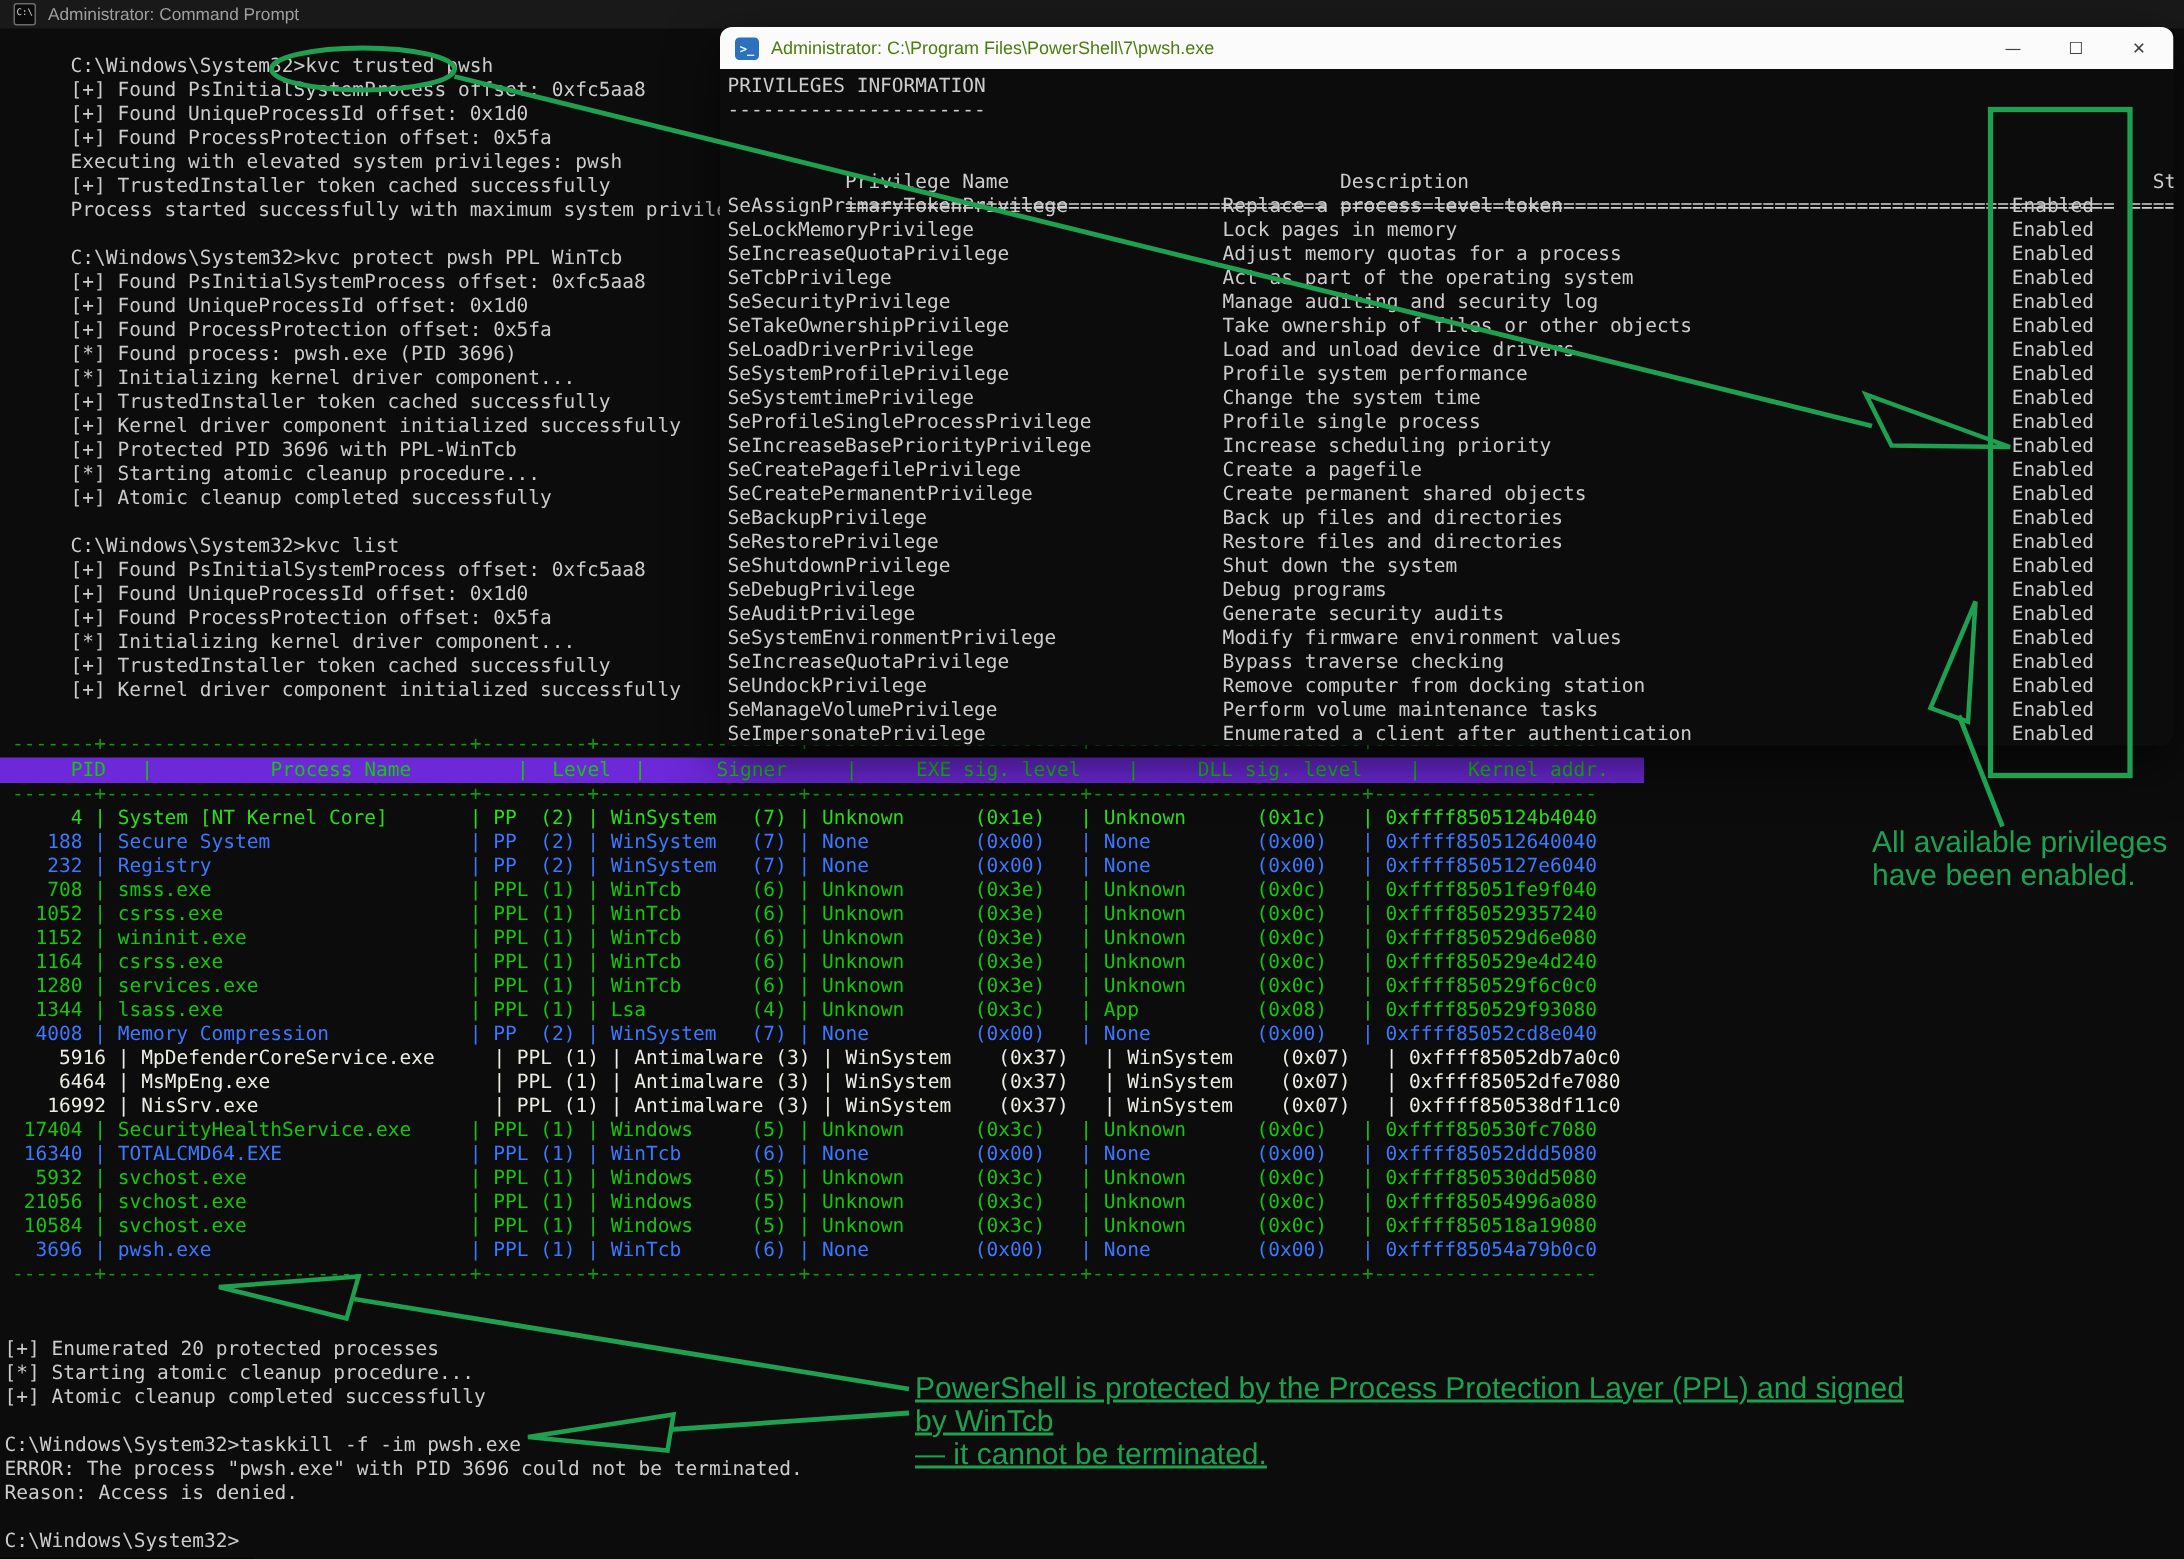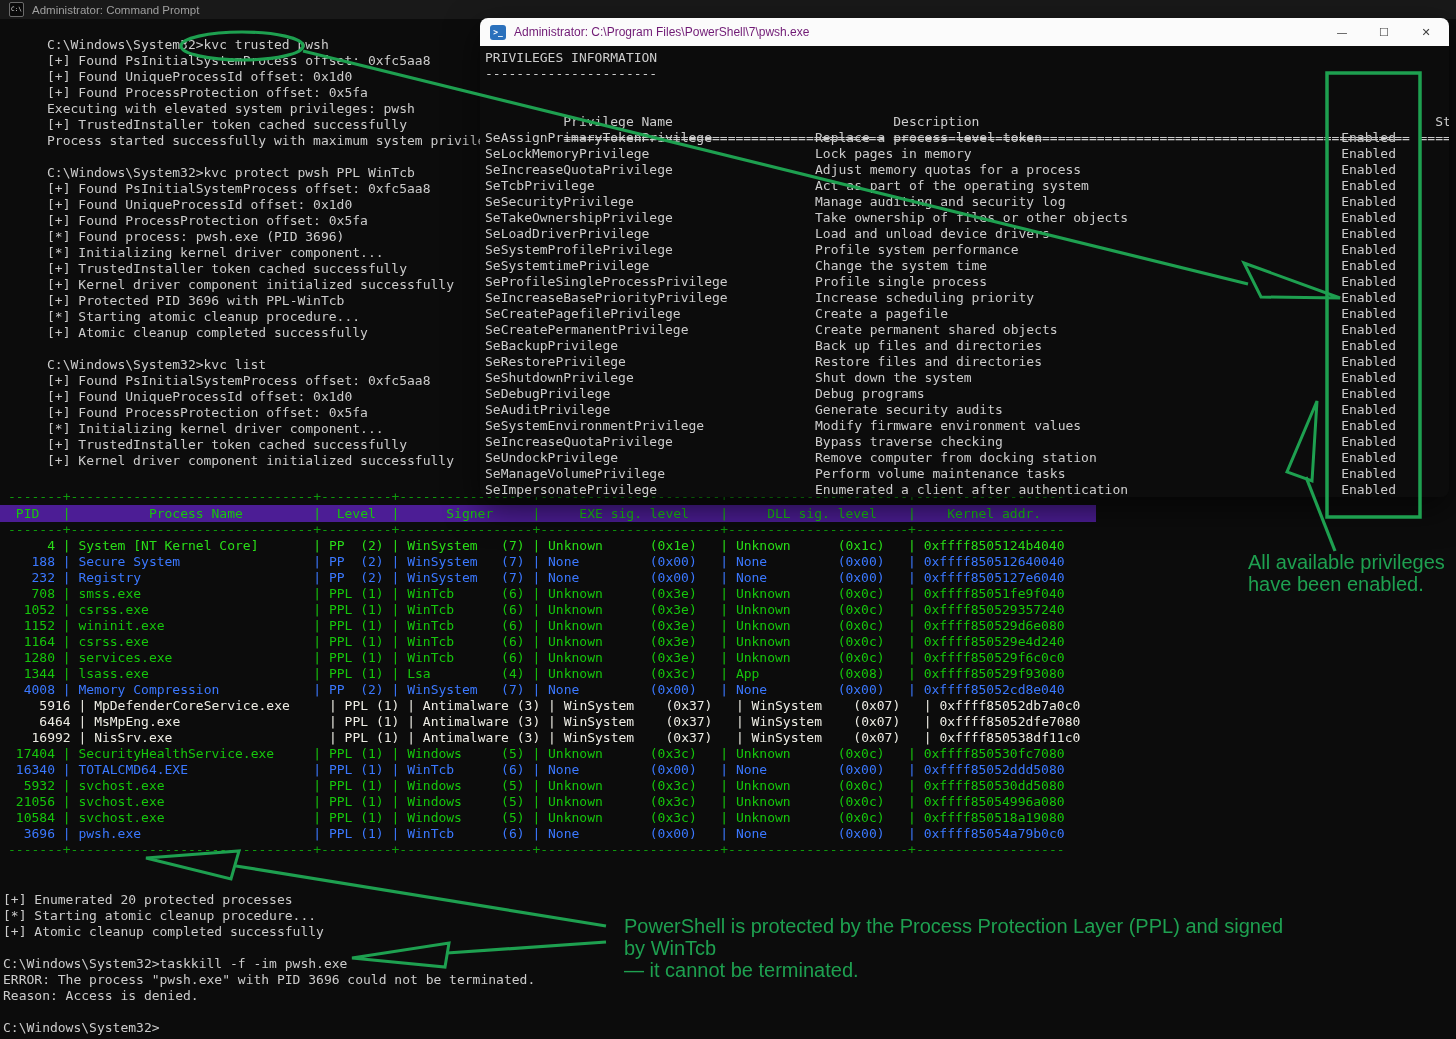--- a/index.html
+++ b/index.html
@@ -11,34 +11,34 @@
   #cmd-titlebar .cmd-ico{width:13px;height:13px;background:#0a0a0a;border:1px solid #6b6b6b;
     border-radius:2px;color:#dedede;font-size:6px;line-height:12px;text-align:center;font-family:"DejaVu Sans Mono",monospace;}
   #cmd-titlebar .t{font-family:"Liberation Sans",sans-serif;font-size:11.5px;color:#9f9f9f;}
   .console{color:#cccccc;font-size:13px;line-height:16px;white-space:pre;}
   .console-line{height:16px;white-space:pre;}
   #cmd-top{position:absolute;left:3px;top:37px;margin-left:44px;}
   #cmd-bottom{position:absolute;left:3px;top:892px;}
   
   #proc-table{position:absolute;left:0;top:489px;font-size:13px;line-height:16px;}
   .pt-line{height:16px;padding-left:8px;white-space:pre;}
-  .pt-header{height:17px;line-height:17px;background:#4c1d95;width:1088px;}
+  .pt-header{height:17px;line-height:17px;background:#6d28d9;width:1088px;text-align:right;}
   .sep{color:#0e9a0c;}
   .green{color:#16c60c;}
   .green2{color:#2ade18;}
   .blue{color:#3b78ff;}
   .white{color:#edece4;text-align:center;}
   
   #pwsh{position:absolute;left:480px;top:18px;width:969px;height:479px;border-radius:8px;
     overflow:hidden;box-shadow:0 12px 34px rgba(0,0,0,.6);z-index:10;}
   #pwsh-titlebar{height:28px;background:#fbfbfb;display:flex;align-items:center;gap:8px;
     padding-left:10px;box-sizing:border-box;}
   #pwsh-titlebar .ps-ico{width:16px;height:15px;background:#2b71bc;border-radius:3px;color:#fff;
     font-size:8px;font-weight:bold;line-height:15px;text-align:center;font-family:"DejaVu Sans Mono",monospace;}
-  #pwsh-titlebar .t{font-family:"Liberation Sans",sans-serif;font-size:12px;color:#701a75;flex:1;}
+  #pwsh-titlebar .t{font-family:"Liberation Sans",sans-serif;font-size:12px;color:#4d7c0f;flex:1;}
   .winbtn{width:34px;height:28px;display:inline-flex;align-items:center;justify-content:center;
     color:#404040;font-size:11px;font-family:"DejaVu Sans",sans-serif;}
   #pwsh-body{display:flex;height:451px;}
   #pwsh-console{flex:1;background:#0c0c0c;padding:4px 0 0 5px;box-sizing:border-box;color:#cccccc;
     font-size:13px;line-height:16px;}
   #pwsh-scroll{width:18px;background:#f3f3f3;position:relative;}
   .priv-row{height:16px;white-space:pre;}
   .priv-row .c1{display:inline-block;width:330px;}
   .priv-row .c2{display:inline-block;width:523px;}
   .priv-row .c3{display:inline-block;width:58px;text-align:right;}
@@ -148,18 +148,18 @@
     <line class="anno" x1="606" y1="926" x2="236" y2="866" stroke-width="3.2" stroke="#1ea050"></line>
     <polygon class="anno" points="146,858 239,851 231,879" fill="none" stroke-width="3" stroke="#1ea050"></polygon>
     <line class="anno" x1="606" y1="942" x2="447" y2="953" stroke-width="3.2" stroke="#1ea050"></line>
     <polygon class="anno" points="352,958 449,943 445,967" fill="none" stroke-width="3" stroke="#1ea050"></polygon>
   </svg>
 
   <div class="anno-text" style="left: 1248px; top: 551px; width: 200px; color: rgb(30, 160, 80);">
     <div>All available privileges</div>
     <div>have been enabled.</div>
   </div>
-  <div class="anno-text" style="left: 624px; top: 915px; width: 680px; color: rgb(30, 160, 80);">
+  <div class="anno-text" style="left: 610px; top: 915px; width: 680px; color: rgb(30, 160, 80); text-decoration: underline;">
     <div>PowerShell is protected by the Process Protection Layer (PPL) and signed by WinTcb</div>
     <div>— it cannot be terminated.</div>
   </div>
 
 </div>
 
 </body></html>

